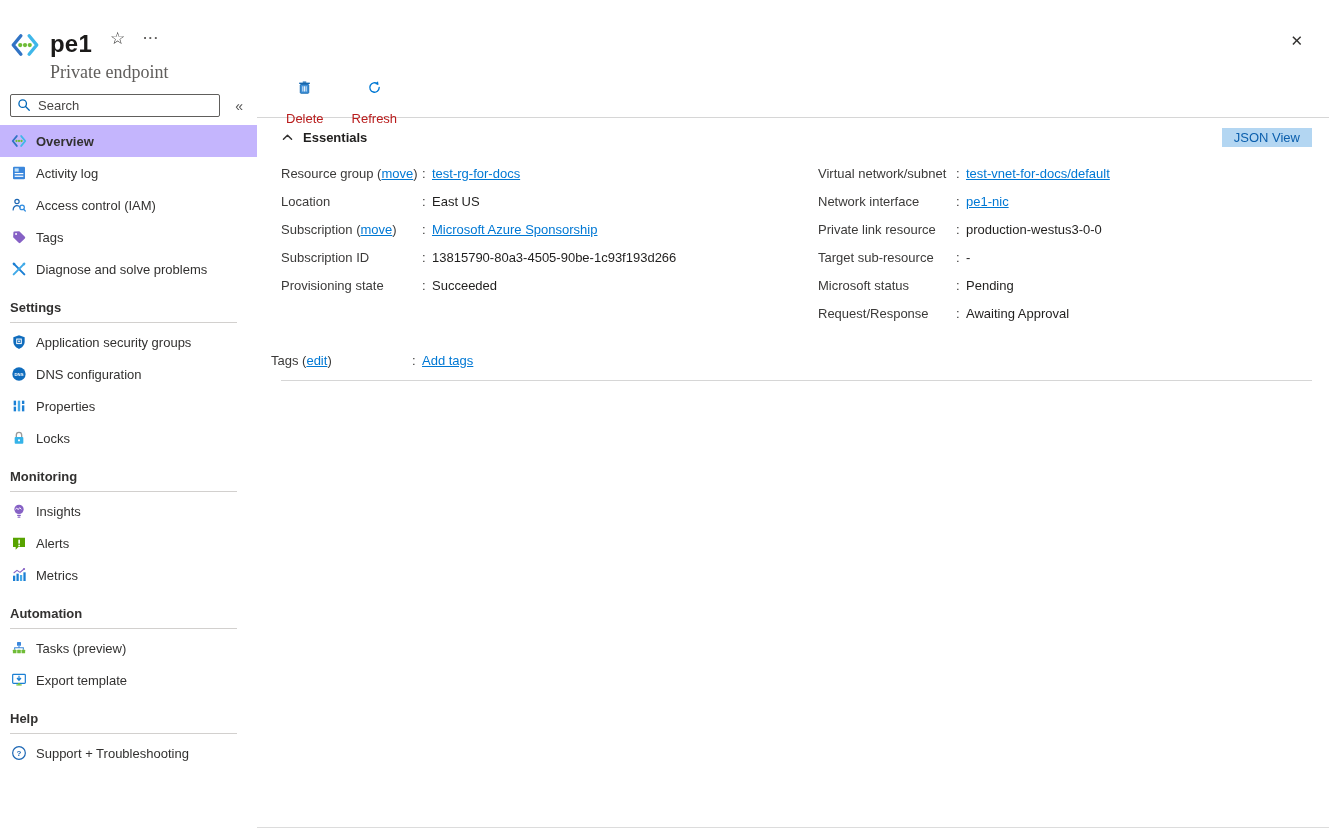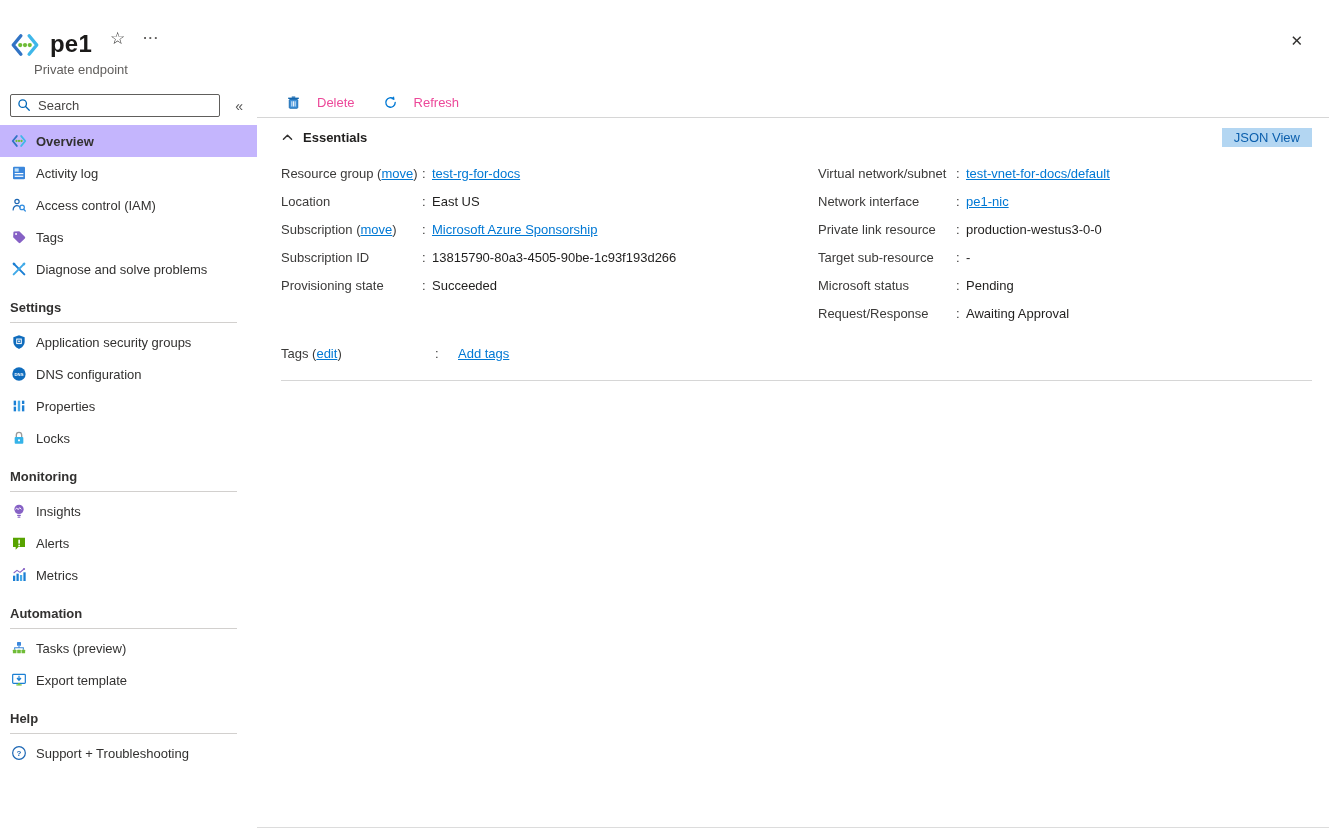--- a/index.html
+++ b/index.html
@@ -6,21 +6,21 @@
   html,body { width:1329px; height:839px; background:#fff; font-family:"Liberation Sans", sans-serif; color:#323130; overflow:hidden; }
   a { cursor:pointer; }
 
   
   .page-header { position:relative; height:88px; padding:30px 0 0 10px; }
   .title-row { display:flex; align-items:flex-start; }
   .res-icon { width:30px; height:30px; flex:none; }
   .page-title { font-size:24px; font-weight:700; color:#1b1a19; margin-left:10px; letter-spacing:.2px; }
   .star { margin-left:18px; font-size:17px; color:#323130; cursor:pointer; line-height:1; }
   .more { margin-left:18px; font-size:13px; color:#605e5c; cursor:pointer; letter-spacing:1px; font-weight:700; }
-  .page-subtitle { margin-left:24px; font-size:13px; color:#605e5c; margin-top:2px; }
+  .page-subtitle { margin-left:40px; font-size:18px; color:#605e5c; margin-top:2px;font-family:Liberation Serif, serif; }
   .close-btn { position:absolute; top:32px; right:26px; font-size:15px; color:#323130; cursor:pointer; }
 
   
   .layout { display:flex; height:751px; }
 
   
   .sidebar { width:257px; flex:none; padding-top:2px; }
   .search-row { display:flex; align-items:center; padding:4px 6px 8px 10px; }
   .search-box { position:relative; width:210px; }
   .search-box input { width:100%; height:23px; border:1px solid #605e5c; border-radius:2px; font-size:13px; padding:0 6px 0 27px; color:#323130; outline:none; font-family:"Liberation Sans", sans-serif; }
@@ -32,39 +32,39 @@
   .nav-item.selected { background:#c4b5fd;font-weight:bold; }
   .icon16 { width:16px; height:16px; flex:none; display:flex; }
   .icon16 svg { width:16px; height:16px; }
 
   .section-title { font-size:13px; font-weight:700; color:#323130; padding:15px 10px 7px 10px; }
   .section-rule { height:1px; background:#d2d0ce; margin:0 20px 3px 10px; }
 
   
   .main { flex:1; position:relative; }
   .toolbar { height:30px; display:flex; align-items:center; gap:28px; padding-left:29px; border-bottom:1px solid #d6d6d6; }
-  .tb-btn { display:flex; align-items:center; gap:16px; font-size:13px; color:#ec4899; cursor:pointer; }
+  .tb-btn { display:flex; align-items:center; gap:16px; font-size:13px; color:#b91c1c; cursor:pointer;flex-direction:column; }
   .tb-btn svg { width:15px; height:15px; }
 
   .ess-header { display:flex; align-items:center; padding:10px 17px 4px 24px; }
   .chev { width:13px; height:13px; margin-right:9px; cursor:pointer; }
   .ess-title { font-size:13px; font-weight:700; color:#201f1e; }
   .json-view { margin-left:auto; font-size:13px; color:#0b5fad; background:#b3d6f2; padding:2px 12px; cursor:pointer; }
 
   .ess-grid { display:grid; grid-template-columns:537px 1fr; padding:8px 12px 0 24px; }
   .ess-col { display:flex; flex-direction:column; }
   .e-row { display:flex; align-items:center; height:28px; font-size:13px; }
   .e-label { flex:none; width:141px; color:#3b3a39; }
   .ess-col.right .e-label { width:138px; }
   .e-colon { flex:none; width:10px; color:#3b3a39; }
   .e-value { color:#201f1e; }
   a.link { color:#0078d4; text-decoration:underline; }
   a.inline-link { color:#0078d4; text-decoration:underline; }
 
-  .tags-row { display:flex; height:28px; font-size:13px; margin:19px 0 0 24px;gap:13px; }
+  .tags-row { display:flex; align-items:center; height:28px; font-size:13px; margin:19px 0 0 14px; }
   .tags-row .e-label { width:141px; }
   .tags-divider { height:1px; background:#d6d6d6; margin:6px 17px 0 24px; }
 
   .bottom-rule { position:absolute; left:0; right:0; bottom:11px; height:1px; background:#dcdcdc; }
 </style>
 </head>
 <body>
 
 <div class="page-header">
   <div class="title-row">

